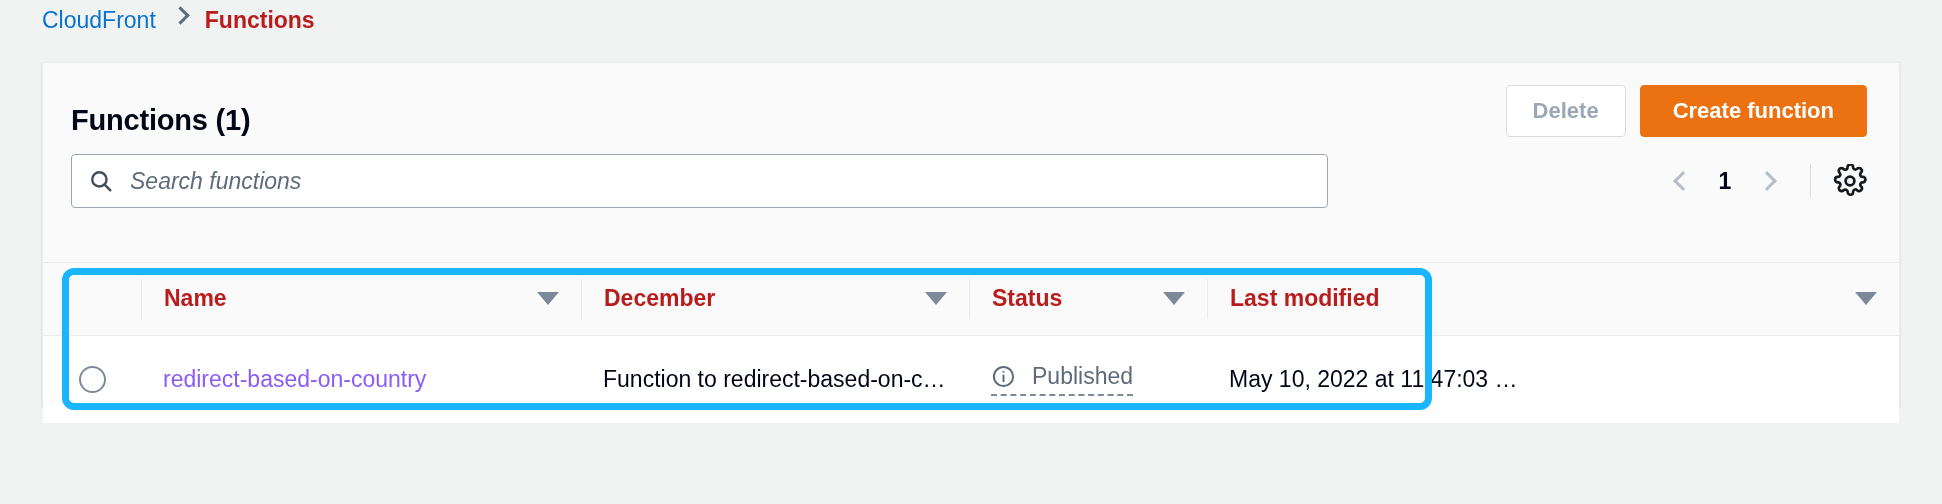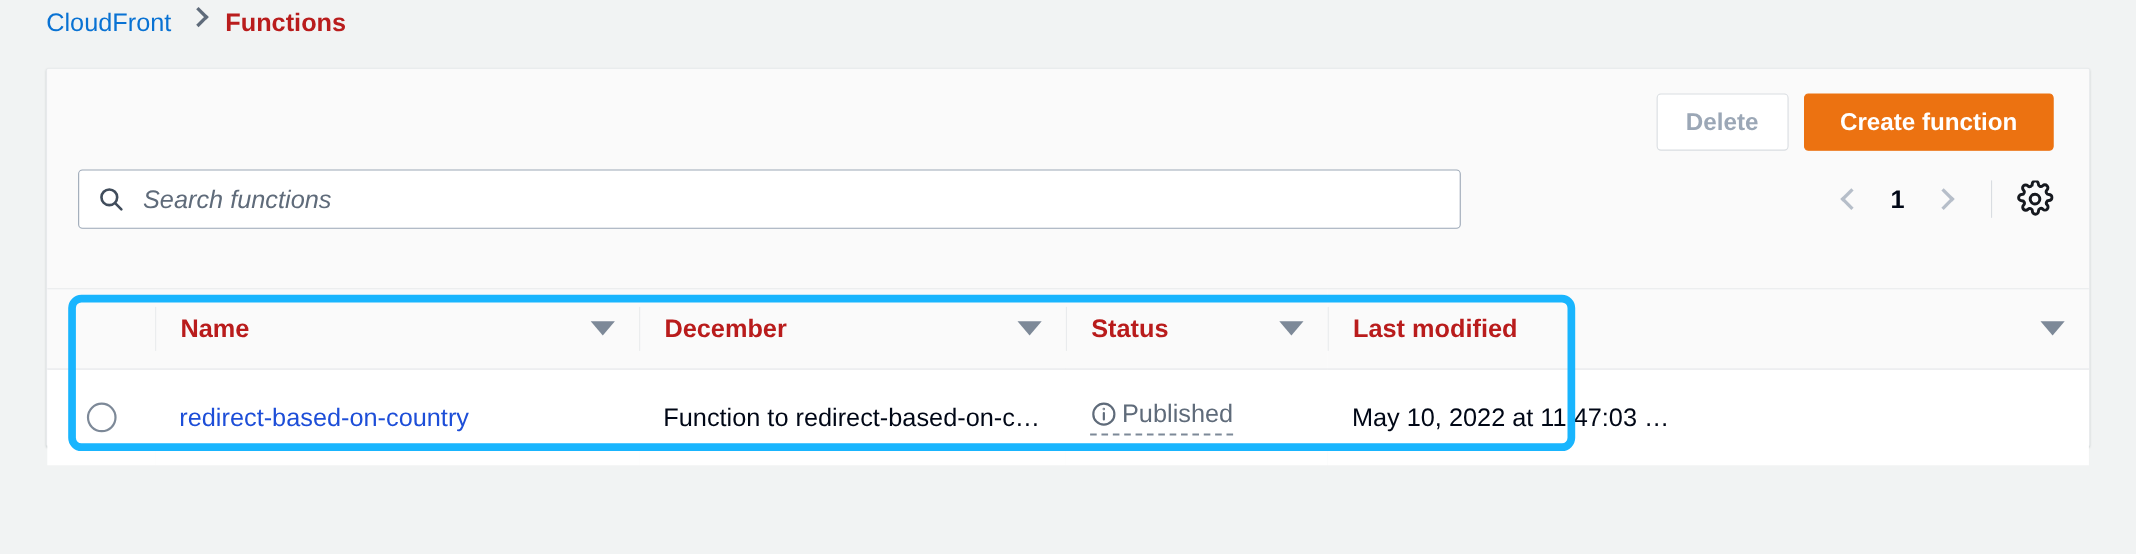--- a/index.html
+++ b/index.html
@@ -241,35 +241,35 @@
   .radio {
     width: 27px;
     height: 27px;
     border: 2.5px solid #7d8998;
     border-radius: 50%;
     background: #ffffff;
     cursor: pointer;
     margin-left: 14px;
   }
   .cell-link {
-    color: #1d4ed8;
+    color: #8b5cf6;
     text-decoration: none;
     font-size: 23px;
     cursor: pointer;
   }
   .ellipsis {
     overflow: hidden;
     text-overflow: ellipsis;
     white-space: nowrap;
     display: block;
   }
   .status-cell {
     display: inline-flex;
     align-items: center;
-    gap: 4px;
+    gap: 16px;
     border-bottom: 2px dashed #7d8998;
     padding-bottom: 4px;
     cursor: pointer;
     color: #5f6b7a;
   }
   .status-text { font-size: 23px; color: #5f6b7a; }
 
   
   .annotation-box {
     position: absolute;
@@ -289,20 +289,21 @@
 <nav class="breadcrumb">
   <a class="breadcrumb-link" href="#">CloudFront</a>
   <span class="breadcrumb-sep"></span>
   <span class="breadcrumb-current">Functions</span>
 </nav>
 
 <section class="panel">
 
   <div class="panel-header">
 
+    <h1 class="panel-title">Functions (1)</h1>
 
     <div class="actions">
       <button class="btn btn-normal-disabled">Delete</button>
       <button class="btn btn-primary">Create function</button>
     </div>
 
     <div class="search-wrap">
       <span class="search-icon">
         <svg width="26" height="26" viewBox="0 0 24 24" fill="none" stroke="#414d5c" stroke-width="2.2" stroke-linecap="round">
           <circle cx="10.5" cy="10.5" r="6.6"></circle>

